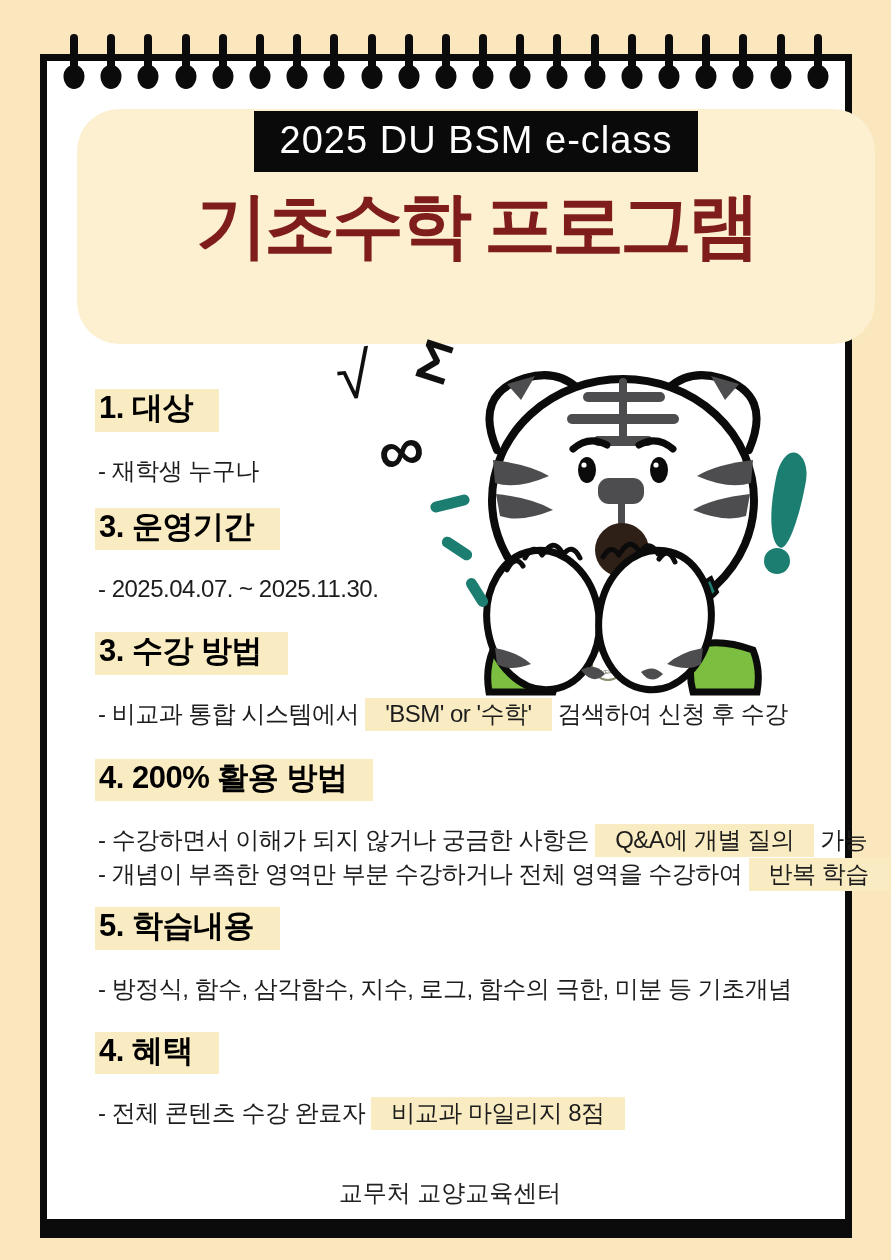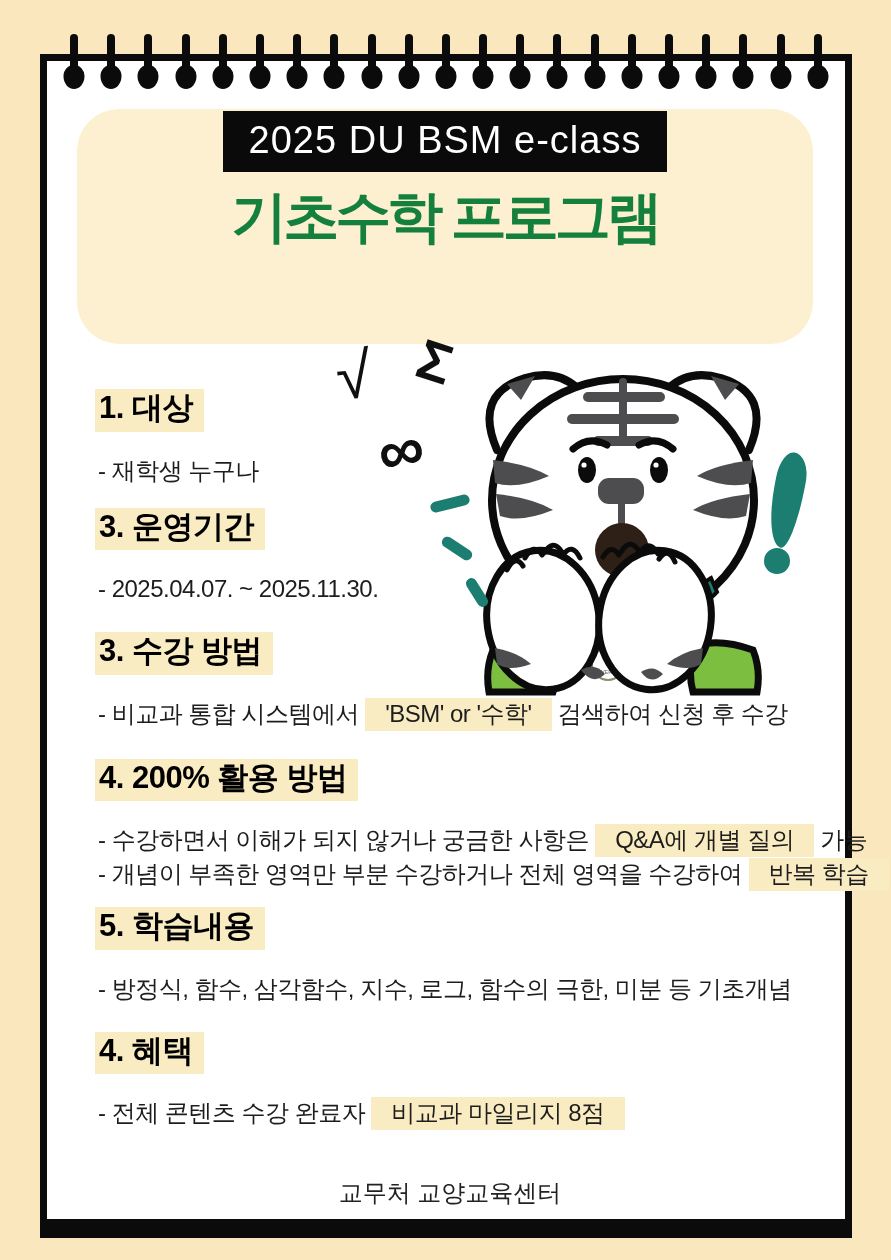--- a/index.html
+++ b/index.html
@@ -26,40 +26,40 @@
     display:flex;justify-content:space-between;
   }
   .pin{position:relative;width:8px;height:52px;background:var(--ink);border-radius:4px}
   .pin::after{
     content:"";position:absolute;left:50%;transform:translateX(-50%);
     bottom:-3px;width:21px;height:24px;background:var(--ink);
     border-radius:50% 50% 50% 50% / 46% 46% 54% 54%;
   }
   
   .panel{
-    position:absolute;left:30px;top:48px;width:736px;height:235px;
+    position:absolute;left:30px;top:48px;width:798px;height:235px;
     background:var(--panel);border-radius:42px;
     display:flex;flex-direction:column;align-items:center;
   }
   .badge{
     margin-top:2px;background:var(--badge_bg);color:#fff;
     font-size:38px;line-height:1;padding:10px 26px 13px;letter-spacing:1px;
     white-space:nowrap;
   }
   .title{
-    margin:14px 0 0;font-size:56px;line-height:1.1;font-weight:900;
-    letter-spacing:-4px;color:#15803d;white-space:nowrap;
+    margin:14px 0 0;font-size:72px;line-height:1.1;font-weight:900;
+    letter-spacing:-4px;color:#7f1d1d;white-space:nowrap;
   }
   
   .sections{position:absolute;left:48px;top:328px;width:715px}
   .section .heading{margin:0 0 22px}
   .hl-head{
     display:inline-block;background:var(--highlight);color:#000;
     font-size:31px;font-weight:800;line-height:1.18;
-    padding:1px 11px 5px 4px;letter-spacing:-0.5px;white-space:nowrap;
+    padding:1px 26px 5px 4px;letter-spacing:-0.5px;white-space:nowrap;
   }
   .line{
     margin:0;padding-left:3px;font-size:24px;line-height:34px;
     color:var(--text);white-space:nowrap;letter-spacing:-0.5px;
   }
   .line .hl{background:var(--highlight);padding:2px 20px 4px}
   .section:nth-child(1){margin-bottom:20px}
   .section:nth-child(2){margin-bottom:26px}
   .section:nth-child(3){margin-bottom:28px}
   .section:nth-child(4){margin-bottom:16px}

